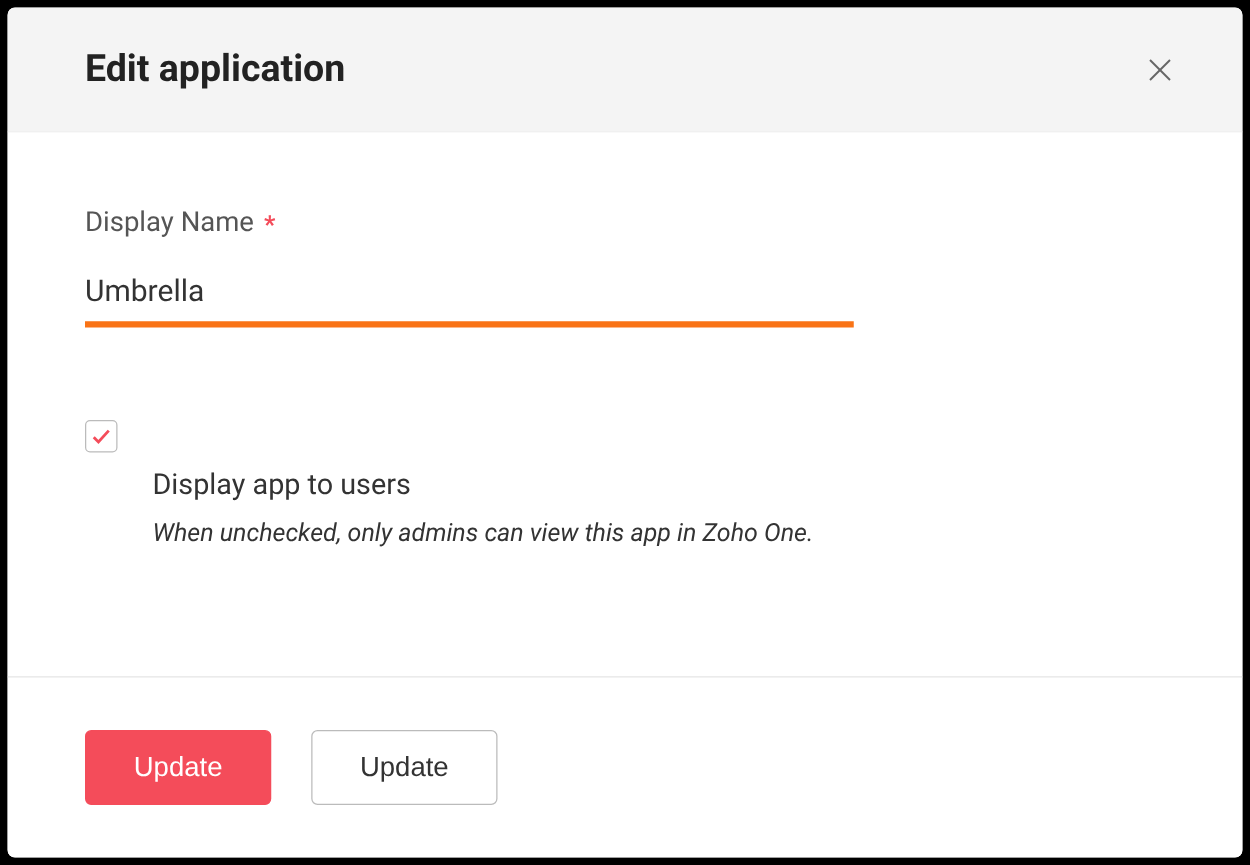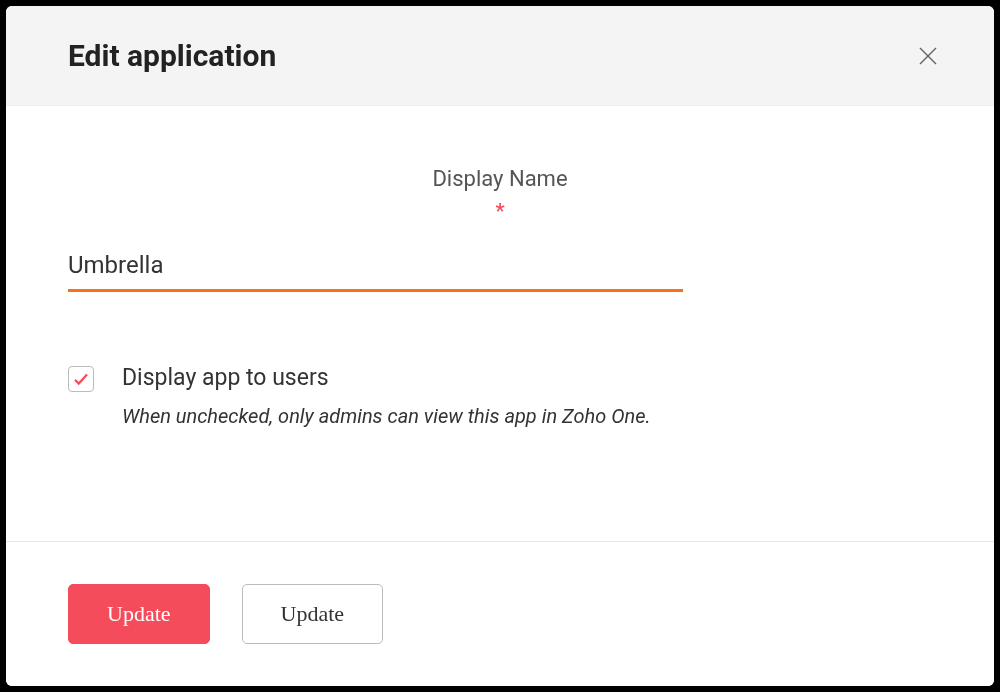--- a/index.html
+++ b/index.html
@@ -68,33 +68,32 @@
       background: #fff;
     }
     
     .field-label {
       font-size: 22px;
       color: #555;
       margin-bottom: 22px;
       display: flex;
       align-items: center;
       gap: 8px;
-      flex-direction: column;
     }
     
     .required-asterisk {
       color: #f44c5a;
       font-size: 20px;
       font-weight: bold;
     }
     
     .text-input {
       width: 615px;
       border: none;
-      border-bottom: 3px solid #f97316;
+      border-bottom: 5px solid #f97316;
       font-size: 24px;
       color: #333;
       padding: 6px 0 10px 0;
       outline: none;
       font-family: inherit;
       background: transparent;
     }
     
     .checkbox-group {
       margin-top: 72px;
@@ -124,20 +123,21 @@
       width: 18px;
       height: 18px;
       stroke: #f44c5a;
       stroke-width: 3;
       fill: none;
     }
     
     .checkbox-text {
       flex: 1;
       max-width: 560px;
+      margin-top: 40px;
     }
     
     .checkbox-label {
       font-size: 23px;
       color: #333;
       margin-bottom: 10px;
     }
     
     .checkbox-helper {
       font-size: 20px;
@@ -153,21 +153,21 @@
       gap: 32px;
       background: #fff;
     }
     
     .btn {
       padding: 16px 38px;
       font-size: 22px;
       border-radius: 5px;
       cursor: pointer;
       border: 1px solid transparent;
-      font-family: Liberation Serif, serif;
+      font-family: Liberation Sans, sans-serif;
     }
     
     .btn-primary {
       background: #f44c5a;
       color: #fff;
       border-color: #f44c5a;
     }
     
     .btn-secondary {
       background: #fff;

